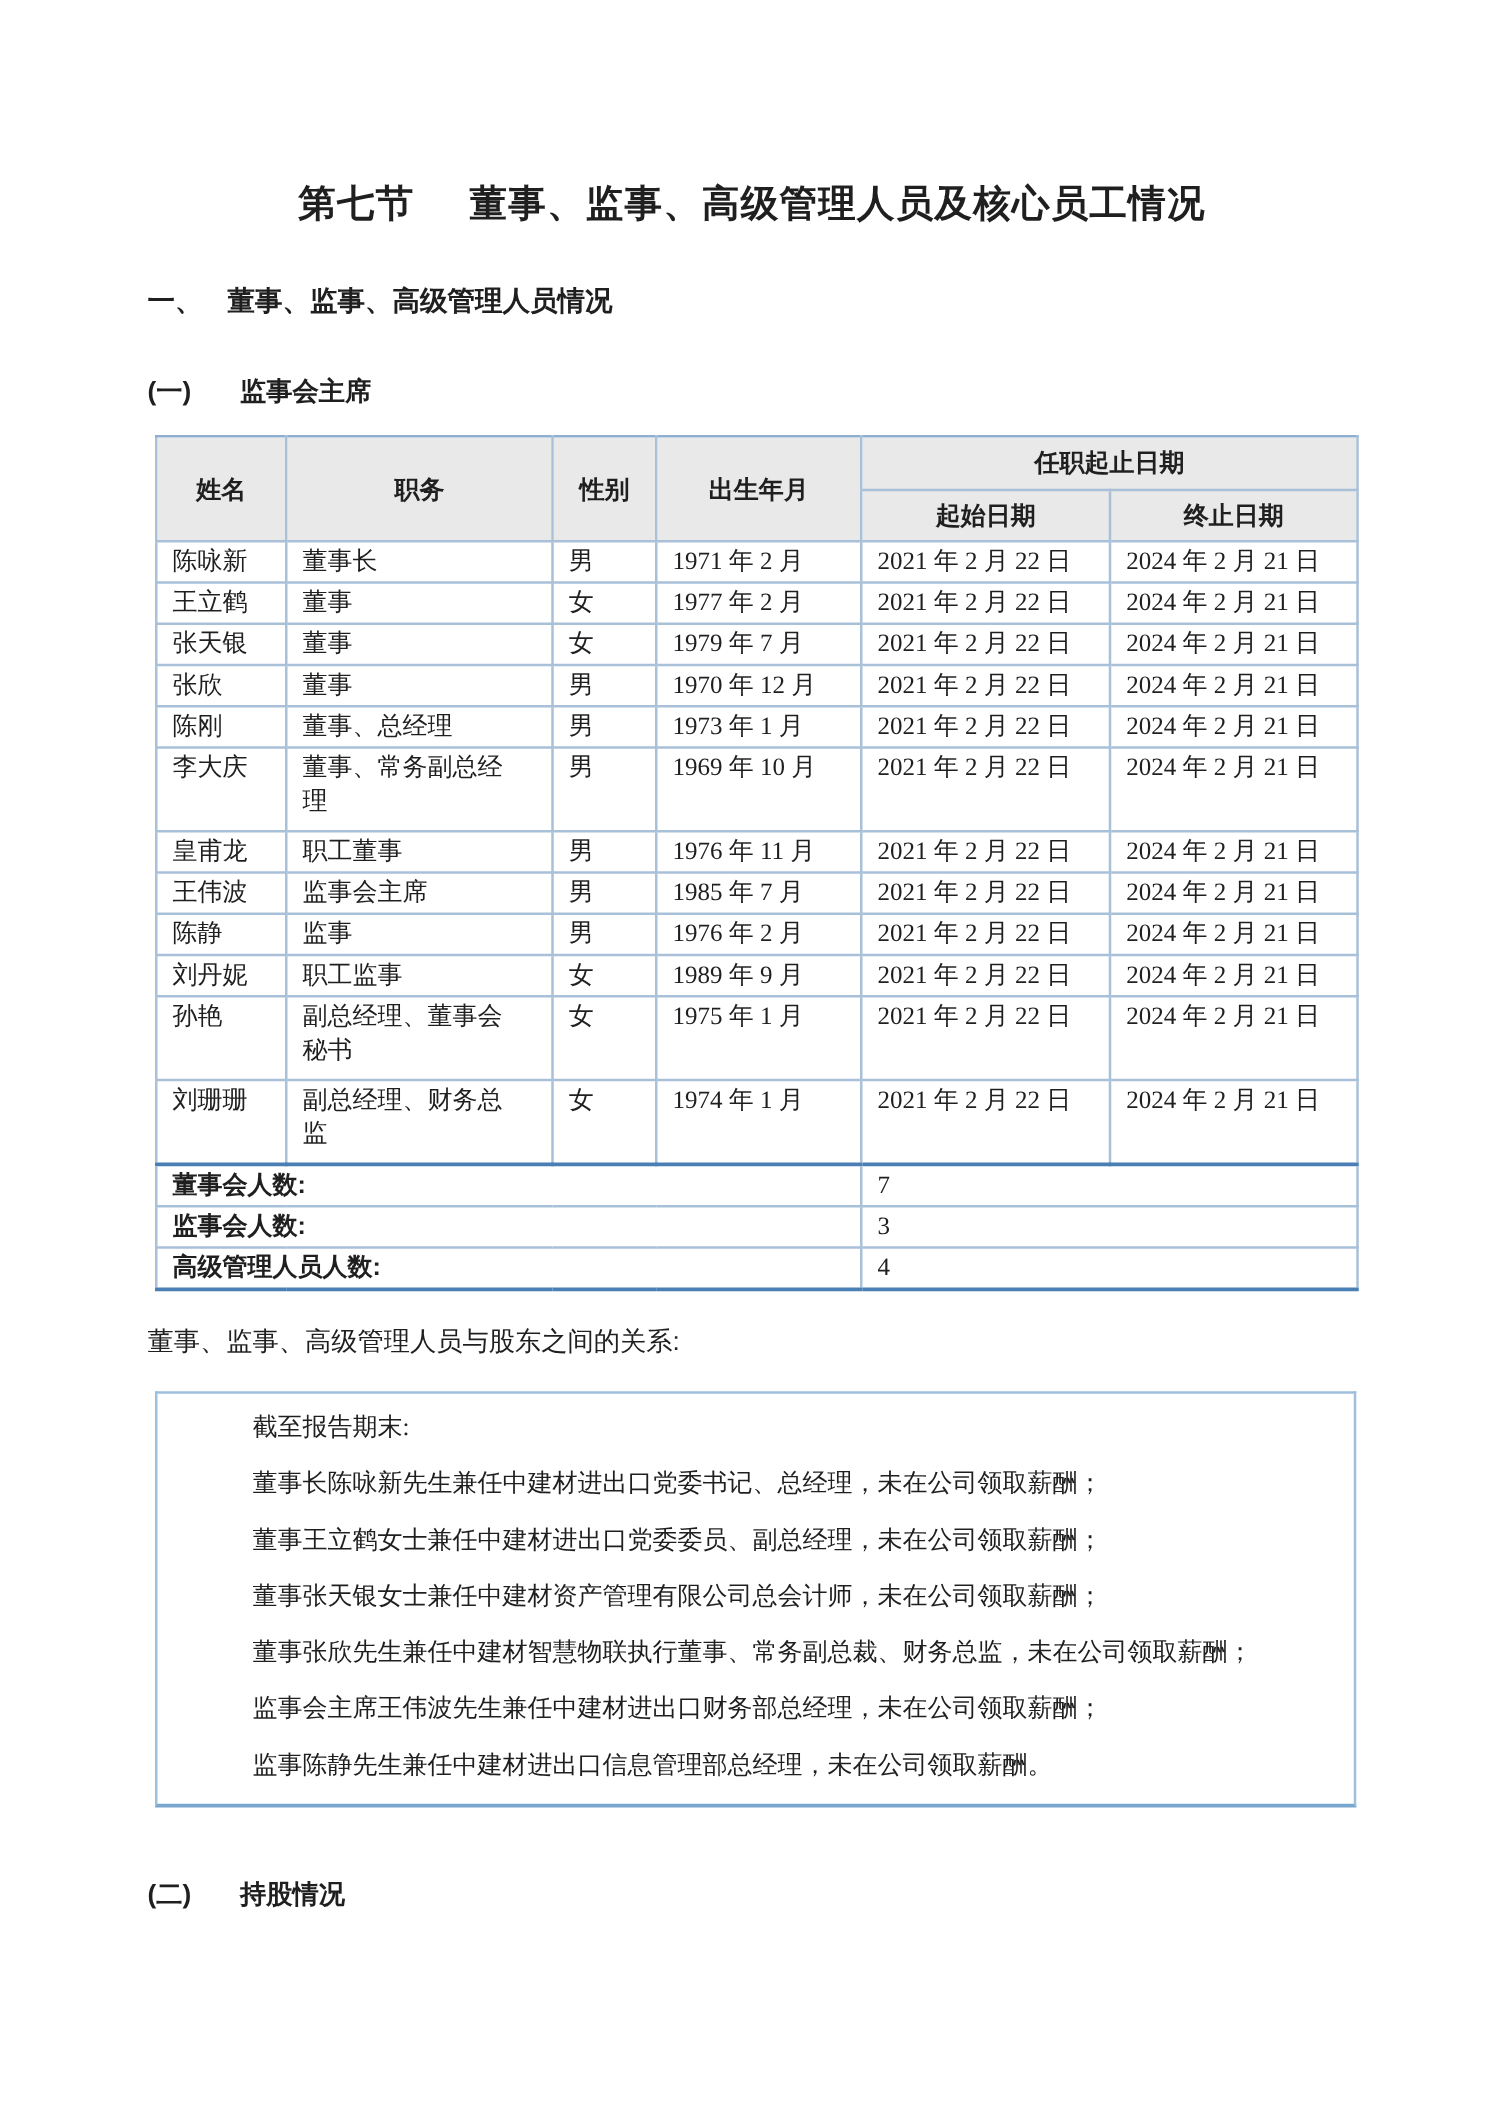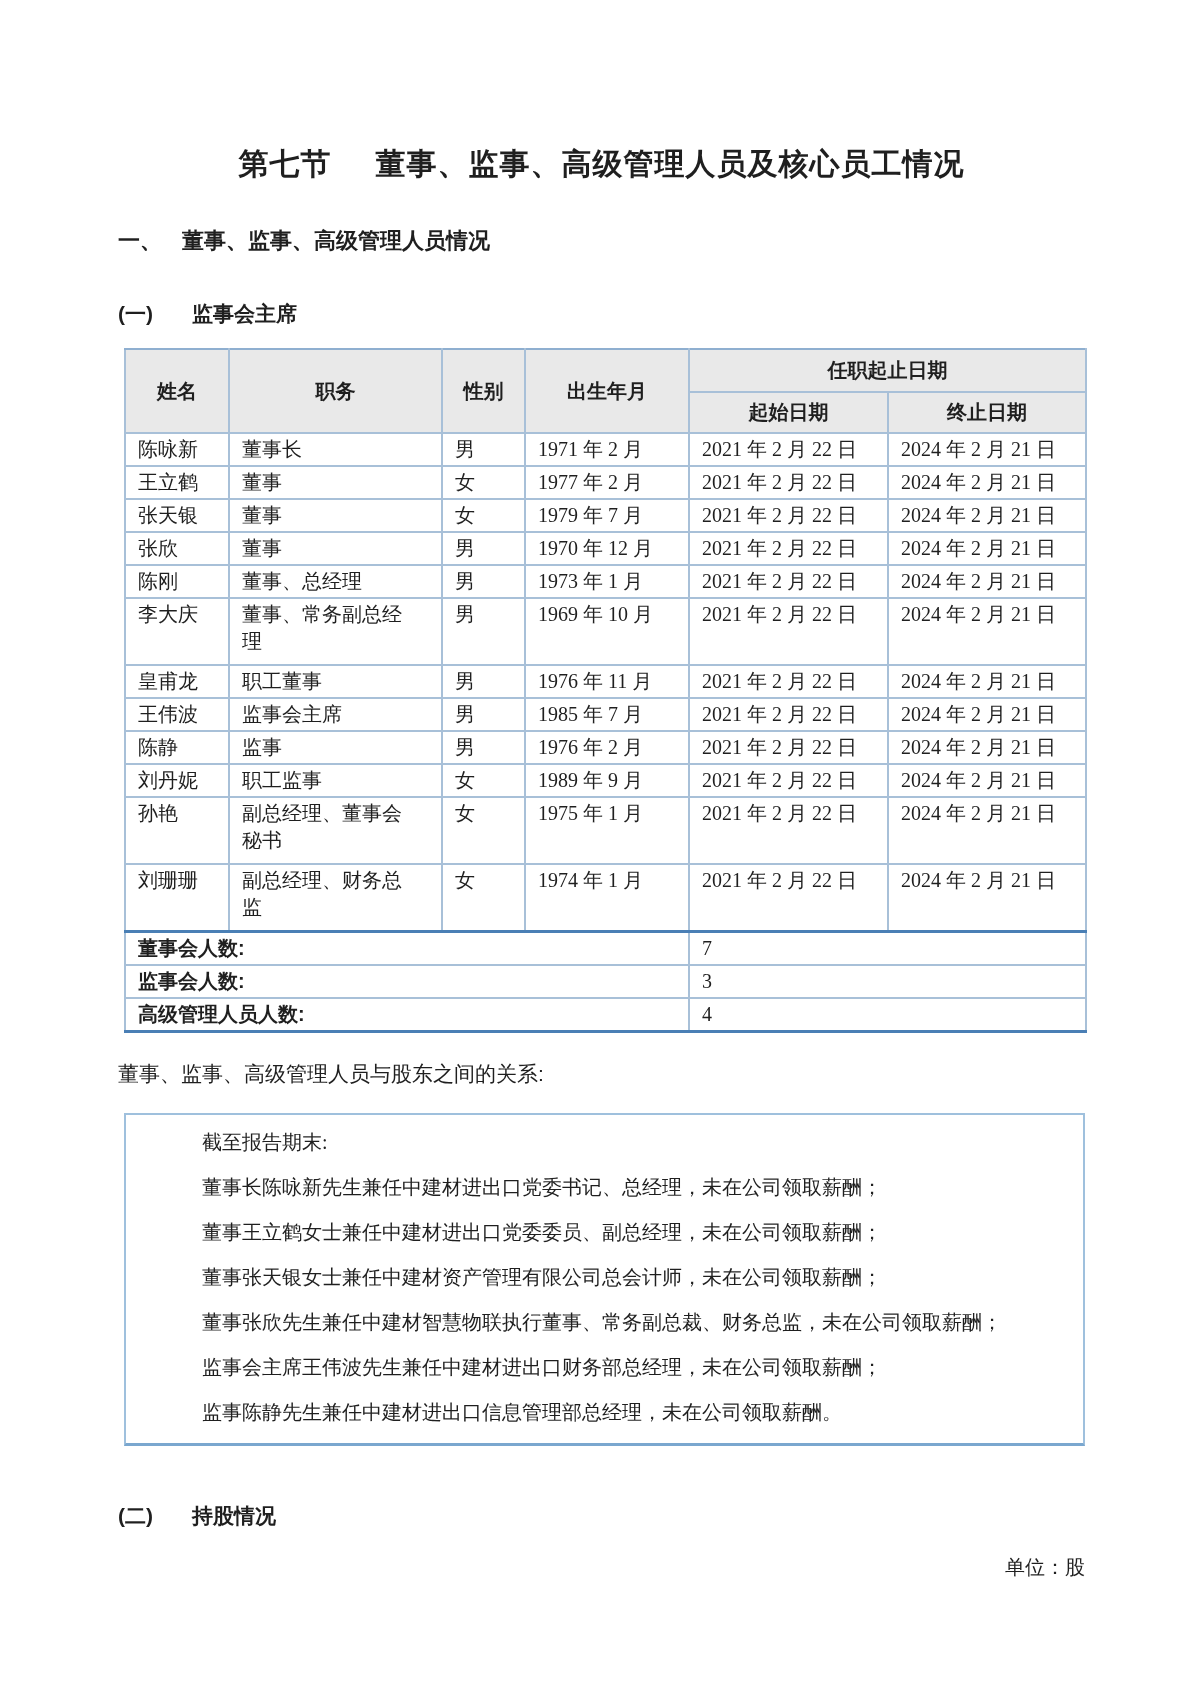--- a/index.html
+++ b/index.html
@@ -323,17 +323,16 @@
         <p>董事张欣先生兼任中建材智慧物联执行董事、常务副总裁、财务总监，未在公司领取薪酬；</p>
         <p>监事会主席王伟波先生兼任中建材进出口财务部总经理，未在公司领取薪酬；</p>
         <p>监事陈静先生兼任中建材进出口信息管理部总经理，未在公司领取薪酬。</p>
       </div>
 
     <div class="sub-heading sub2">
       <span class="num">(二)</span>
       <span>持股情况</span>
     </div>
 
-    <div class="unit-note">单位：股</div>
 
 
   </div>
 </div>
 
 </body></html>

